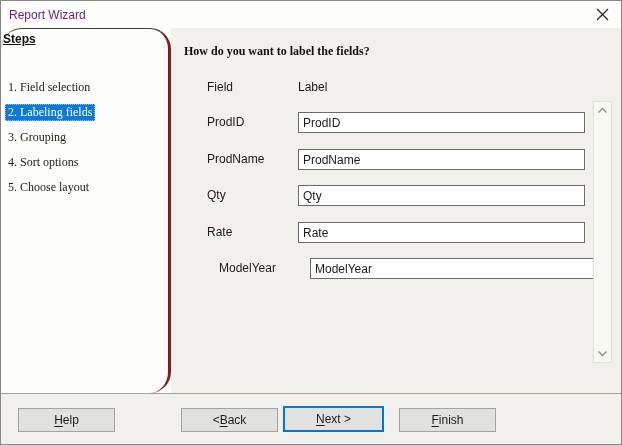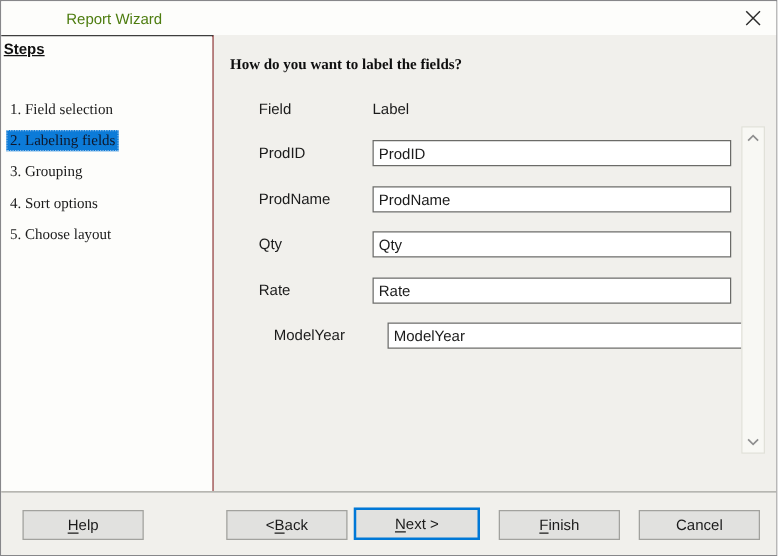--- a/index.html
+++ b/index.html
@@ -17,56 +17,57 @@
     display: flex; flex-direction: column;
     position: relative;
   }
   
   .titlebar {
     height: 27px; flex: 0 0 27px;
     background: #fdfdfb;
     display: flex; align-items: center;
     position: relative;
   }
-  .titlebar .title { padding-left: 8px; color: #4d7c0f; margin-left: 44px; }
+  .titlebar .title { padding-left: 8px; color: #701a75; }
   .close-btn {
     position: absolute; right: 4px; top: 0;
     width: 30px; height: 26px;
     display: flex; align-items: center; justify-content: center;
     cursor: default; background: transparent; border: none;
   }
   .close-btn svg { display: block; }
   
   .bodyrow { flex: 1 1 auto; display: flex; min-height: 0; }
   .sidebar {
     width: 170px; flex: 0 0 170px;
     background: #fdfdfb;
     border-top: 1px solid #3e3e3e;
-    border-right: 1px solid #7f1d1d;
-    position: relative;
+    border-right: 3px solid #7f1d1d;
+    position: relative;
+    border-radius: 21px;
   }
   .steps-heading {
     font-weight: 700;
     text-decoration: underline;
     margin: 3px 0 0 2px;
     color: #111;
   }
   .steps-list { position: absolute; left: 0; top: 50px; right: 1px; }
   .step-item {
     display: inline-block;
     margin: 0 0 8px 4px;
     padding: 2px 3px;
     line-height: 13px;
     white-space: nowrap;
     color: #1b1b1b;
   }
   .step-row { height: 25px; font-family: Liberation Serif, serif; }
   .step-item.selected {
     background: #0c7bd8;
-    color: #0f172a;
+    color: #ffffff;
     outline: 1px dotted #8fc0ea;
     outline-offset: -1px;
   }
   .main {
     flex: 1 1 auto;
     background: #f1f0ec;
     position: relative;
   }
   .question {
     position: absolute; left: 13px; top: 16px;
@@ -193,16 +194,15 @@
       </div>
     </div>
 
   </div>
 
   <div class="buttonbar">
     <button class="btn btn-help"><u>H</u>elp</button>
     <button class="btn btn-back">&lt; <u>B</u>ack</button>
     <button class="btn btn-next"><u>N</u>ext &gt;</button>
     <button class="btn btn-finish"><u>F</u>inish</button>
-    <button class="btn btn-cancel">Cancel</button>
   </div>
 
 </div>
 
 </body></html>

